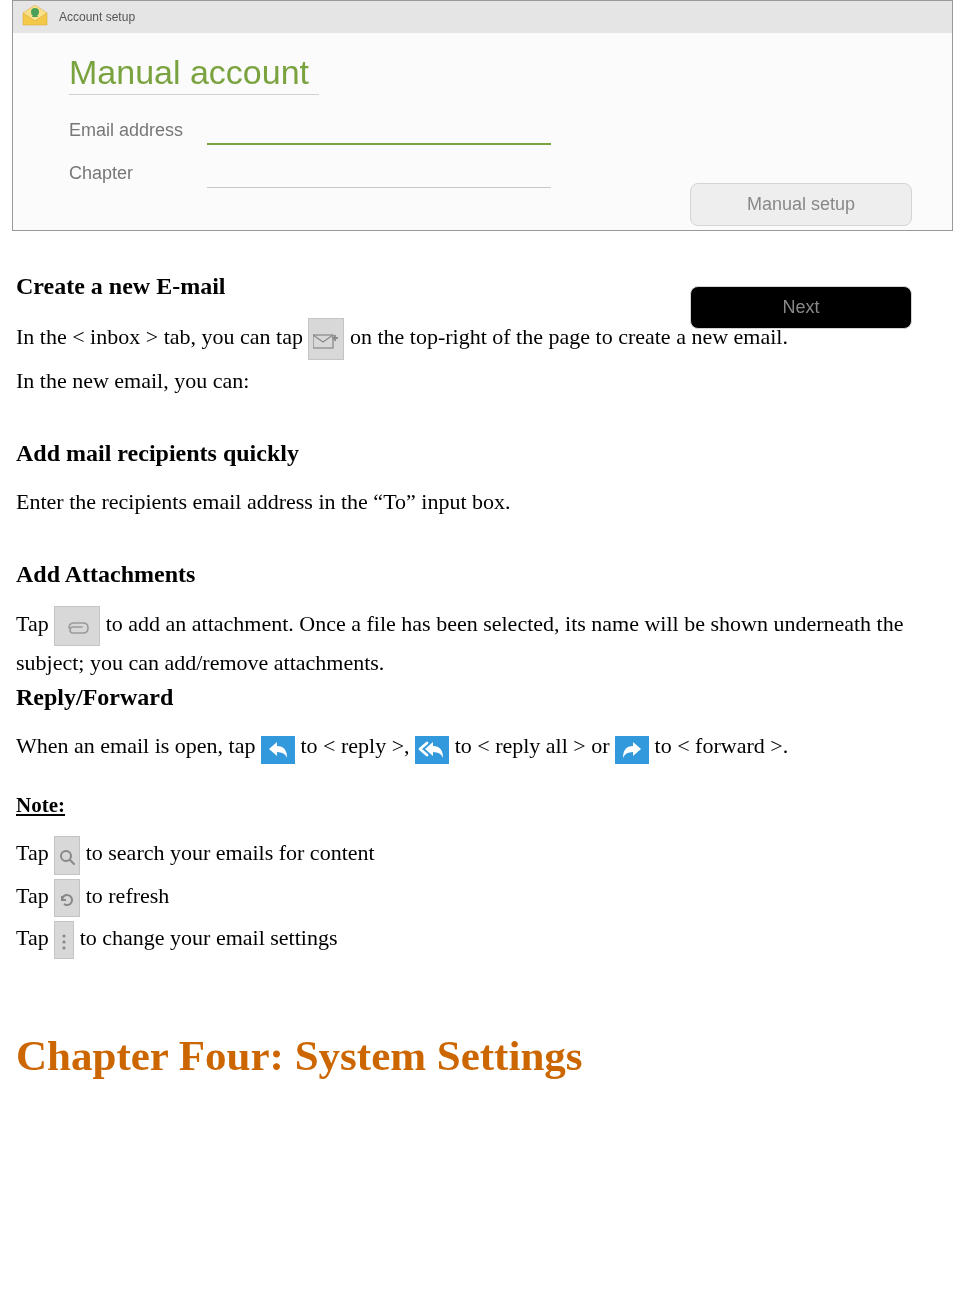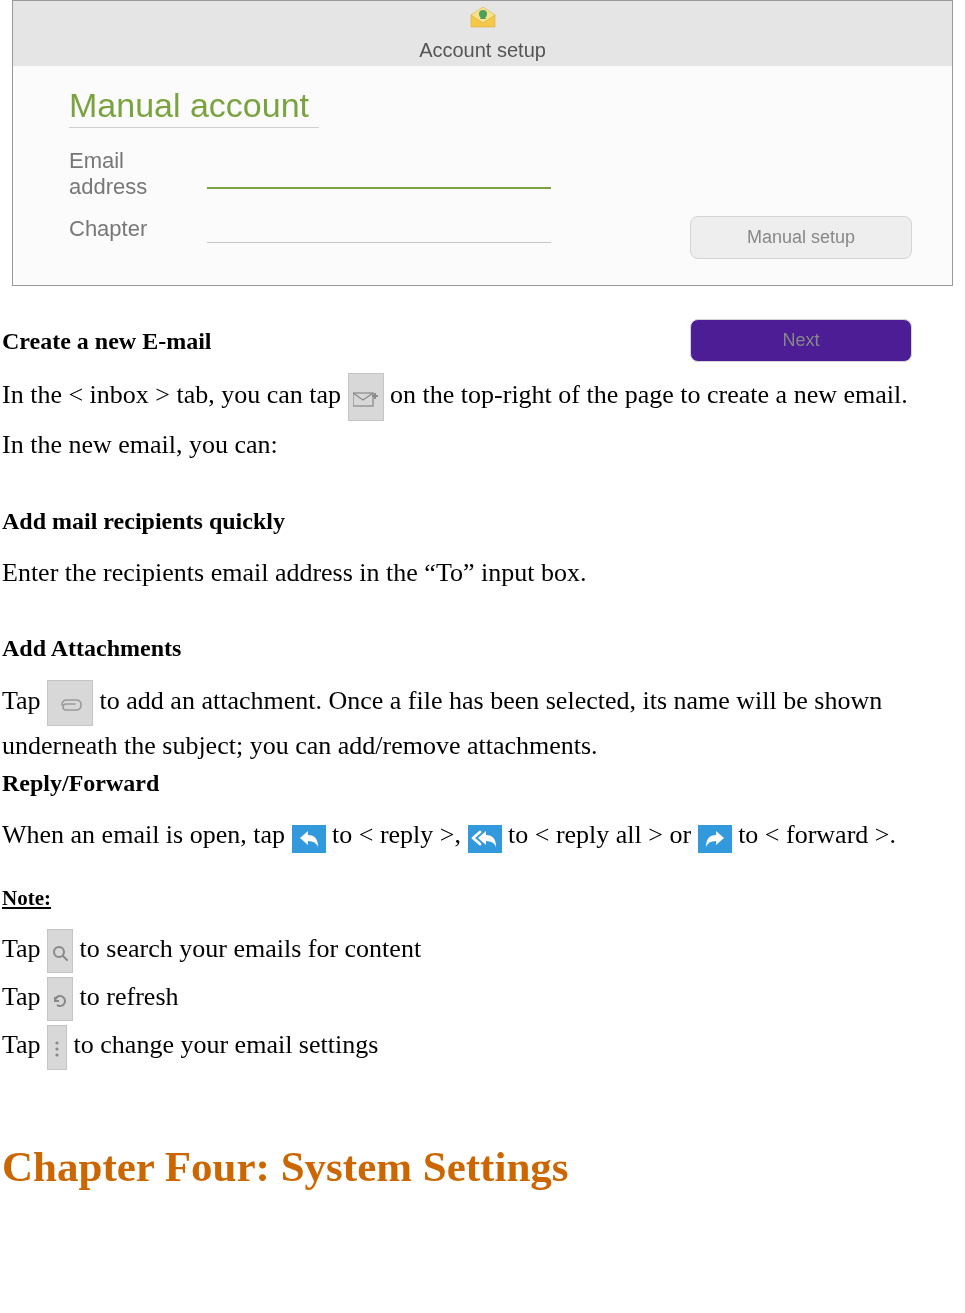--- a/index.html
+++ b/index.html
@@ -16,23 +16,22 @@
     margin: 0 12px 0 12px;
     background: #eaeaea;
   }
   .ss-header {
     background: #e5e5e5;
     padding: 4px 8px;
     display: flex;
     align-items: center;
     gap: 10px;
     font-family: "Helvetica Neue", Arial, sans-serif;
-    font-size: 20px;
+    font-size: 12px;
     color: #555;
-    flex-direction: column;
   }
   .env-icon {
     width: 28px;
     height: 24px;
   }
   .ss-body {
     background: #fbfbfb;
     padding: 8px 56px 28px 56px;
   }
   .ss-title {
@@ -55,21 +54,21 @@
     line-height: 1.35;
   }
   .form-row {
     display: flex;
     align-items: center;
     gap: 18px;
     margin: 12px 0 14px 0;
   }
   .form-label {
     font-family: "Helvetica Neue", Arial, sans-serif;
-    font-size: 22px;
+    font-size: 18px;
     color: #777;
     width: 120px;
     flex: 0 0 auto;
   }
   .form-input {
     flex: 0 0 auto;
     width: 340px;
     height: 26px;
     border: none;
     border-bottom: 2px solid #7aa33f;
@@ -84,42 +83,42 @@
     font-size: 18px;
     color: #888;
     background: #eee;
     border: 1px solid #d4d4d4;
     padding: 10px 0;
     width: 220px;
     text-align: center;
     border-radius: 8px;
   }
   .ss-btn.active {
-    background: #4c1d95;
+    background: #000000;
   }
   .ss-right {
     position: relative;
   }
   .btn-area {
     position: absolute;
     right: 40px;
     top: 150px;
   }
   .btn-area .ss-btn + .ss-btn { margin-top: 60px; }
 
   .content {
-    padding: 0 2px;
+    padding: 0 16px;
   }
   .h-bold {
     font-weight: bold;
     font-size: 24px;
     margin: 42px 0 18px 0;
   }
   .para {
-    font-size: 26px;
+    font-size: 22px;
     line-height: 1.55;
     margin: 4px 0;
   }
   .inline-icon {
     display: inline-block;
     vertical-align: middle;
   }
   .inline-icon.box {
     background: #d8d8d8;
     border: 1px solid #c4c4c4;

